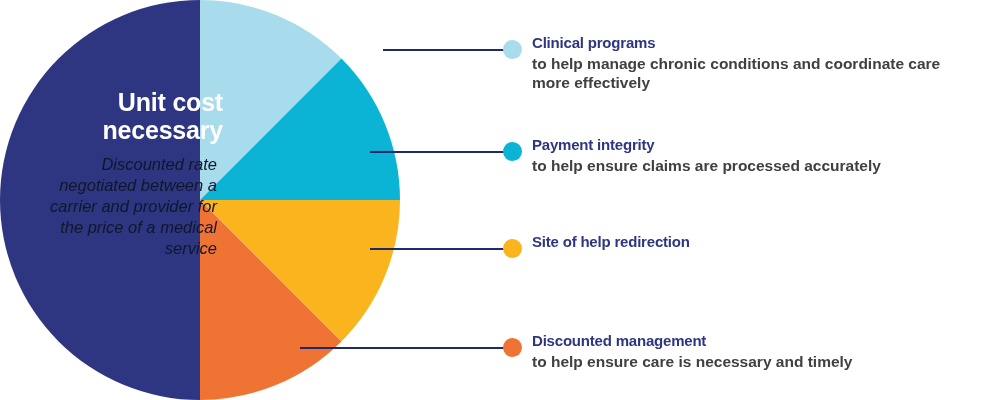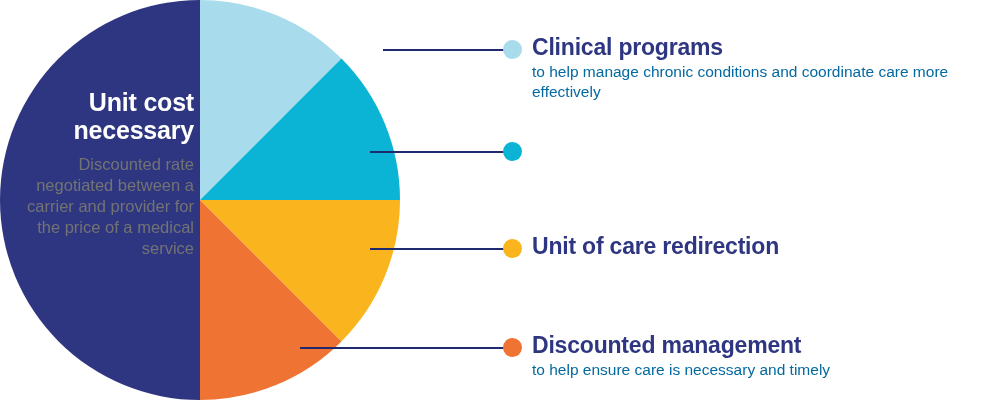--- a/index.html
+++ b/index.html
@@ -29,57 +29,59 @@
   }
 
   
   #center-label {
     position: absolute;
     left: 0px;
     top: 88px;
     width: 196px;
     text-align: right;
     pointer-events: none;
+    padding-left: 29px;
   }
   #center-title {
     color: #ffffff;
     font-size: 25px;
     font-weight: bold;
     line-height: 1.12;
     letter-spacing: -0.2px;
     margin: 0 0 10px 0;
     padding-right: 2px;
   }
   #center-desc {
-    color: #737373;
+    color: #0f172a;
     font-size: 16.5px;
     font-weight: normal;
     line-height: 1.28;
-    margin: 0;
+    margin: 6px;
     padding-right: 2px;
+    font-style: italic;
   }
 
   
   .legend-item {
     position: absolute;
     left: 532px;
   }
   .legend-title {
-    font-size: 23px;
+    font-size: 15px;
     font-weight: bold;
     color: #2E3681;
     letter-spacing: -0.2px;
     line-height: 1.1;
     margin: 0 0 2px 0;
     white-space: nowrap;
   }
   .legend-desc {
     font-size: 15.5px;
-    font-weight: normal;
-    color: #0369a1;
+    font-weight: bold;
+    color: #404040;
     line-height: 1.28;
     margin: 0;
     max-width: 430px;
   }
 
   .legend-dot {
     position: absolute;
     width: 19px;
     height: 19px;
     border-radius: 50%;
@@ -124,23 +126,27 @@
   <span class="legend-dot" id="dot-0" style="left: 503px; top: 40px; background: rgb(168, 220, 236);"></span>
   <span class="legend-dot" id="dot-1" style="left: 503px; top: 142px; background: rgb(11, 180, 212);"></span>
   <span class="legend-dot" id="dot-2" style="left: 503px; top: 239px; background: rgb(249, 180, 30);"></span>
   <span class="legend-dot" id="dot-3" style="left: 503px; top: 338px; background: rgb(239, 116, 51);"></span>
 
   <div class="legend-item" style="top:35px;">
     <p class="legend-title">Clinical programs</p>
     <p class="legend-desc">to help manage chronic conditions and coordinate care more effectively</p>
   </div>
 
+  <div class="legend-item" style="top:137px;">
+    <p class="legend-title">Payment integrity</p>
+    <p class="legend-desc" style="max-width:470px;">to help ensure claims are processed accurately</p>
+  </div>
 
   <div class="legend-item" style="top:234px;">
-    <p class="legend-title">Unit of care redirection</p>
+    <p class="legend-title">Site of help redirection</p>
   </div>
 
   <div class="legend-item" style="top:333px;">
     <p class="legend-title">Discounted management</p>
     <p class="legend-desc" style="max-width:470px;">to help ensure care is necessary and timely</p>
   </div>
 
 </div>
 
 </body></html>

